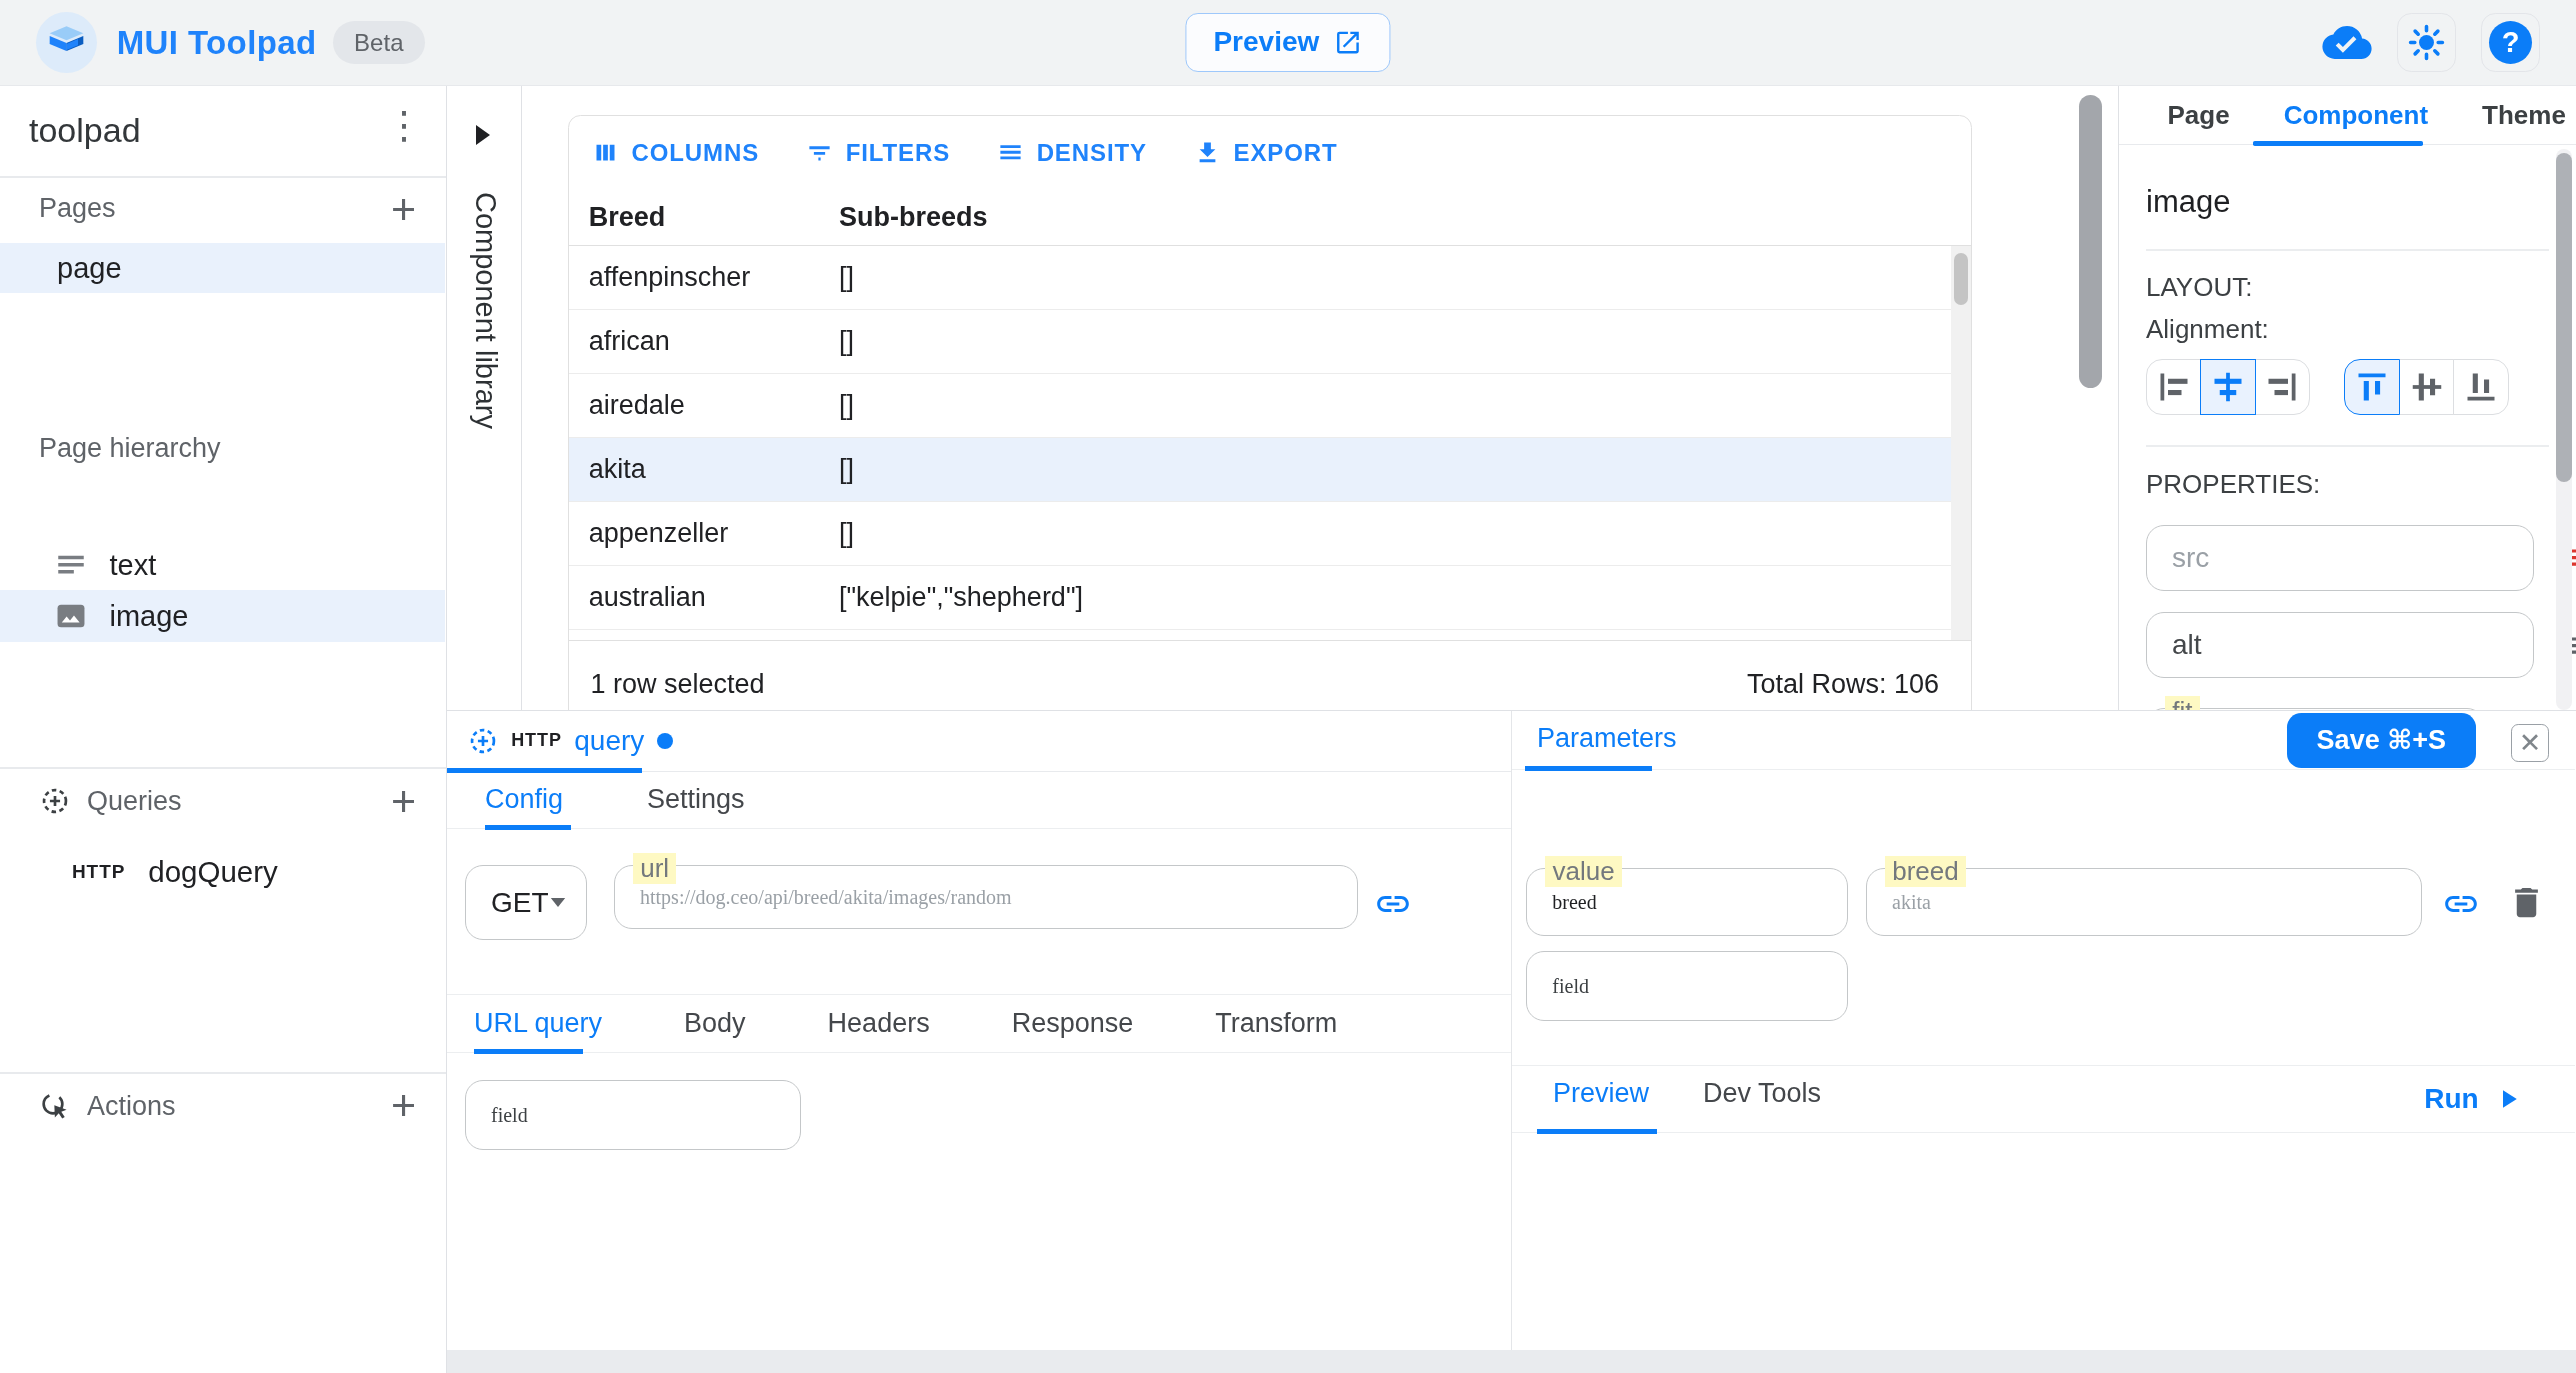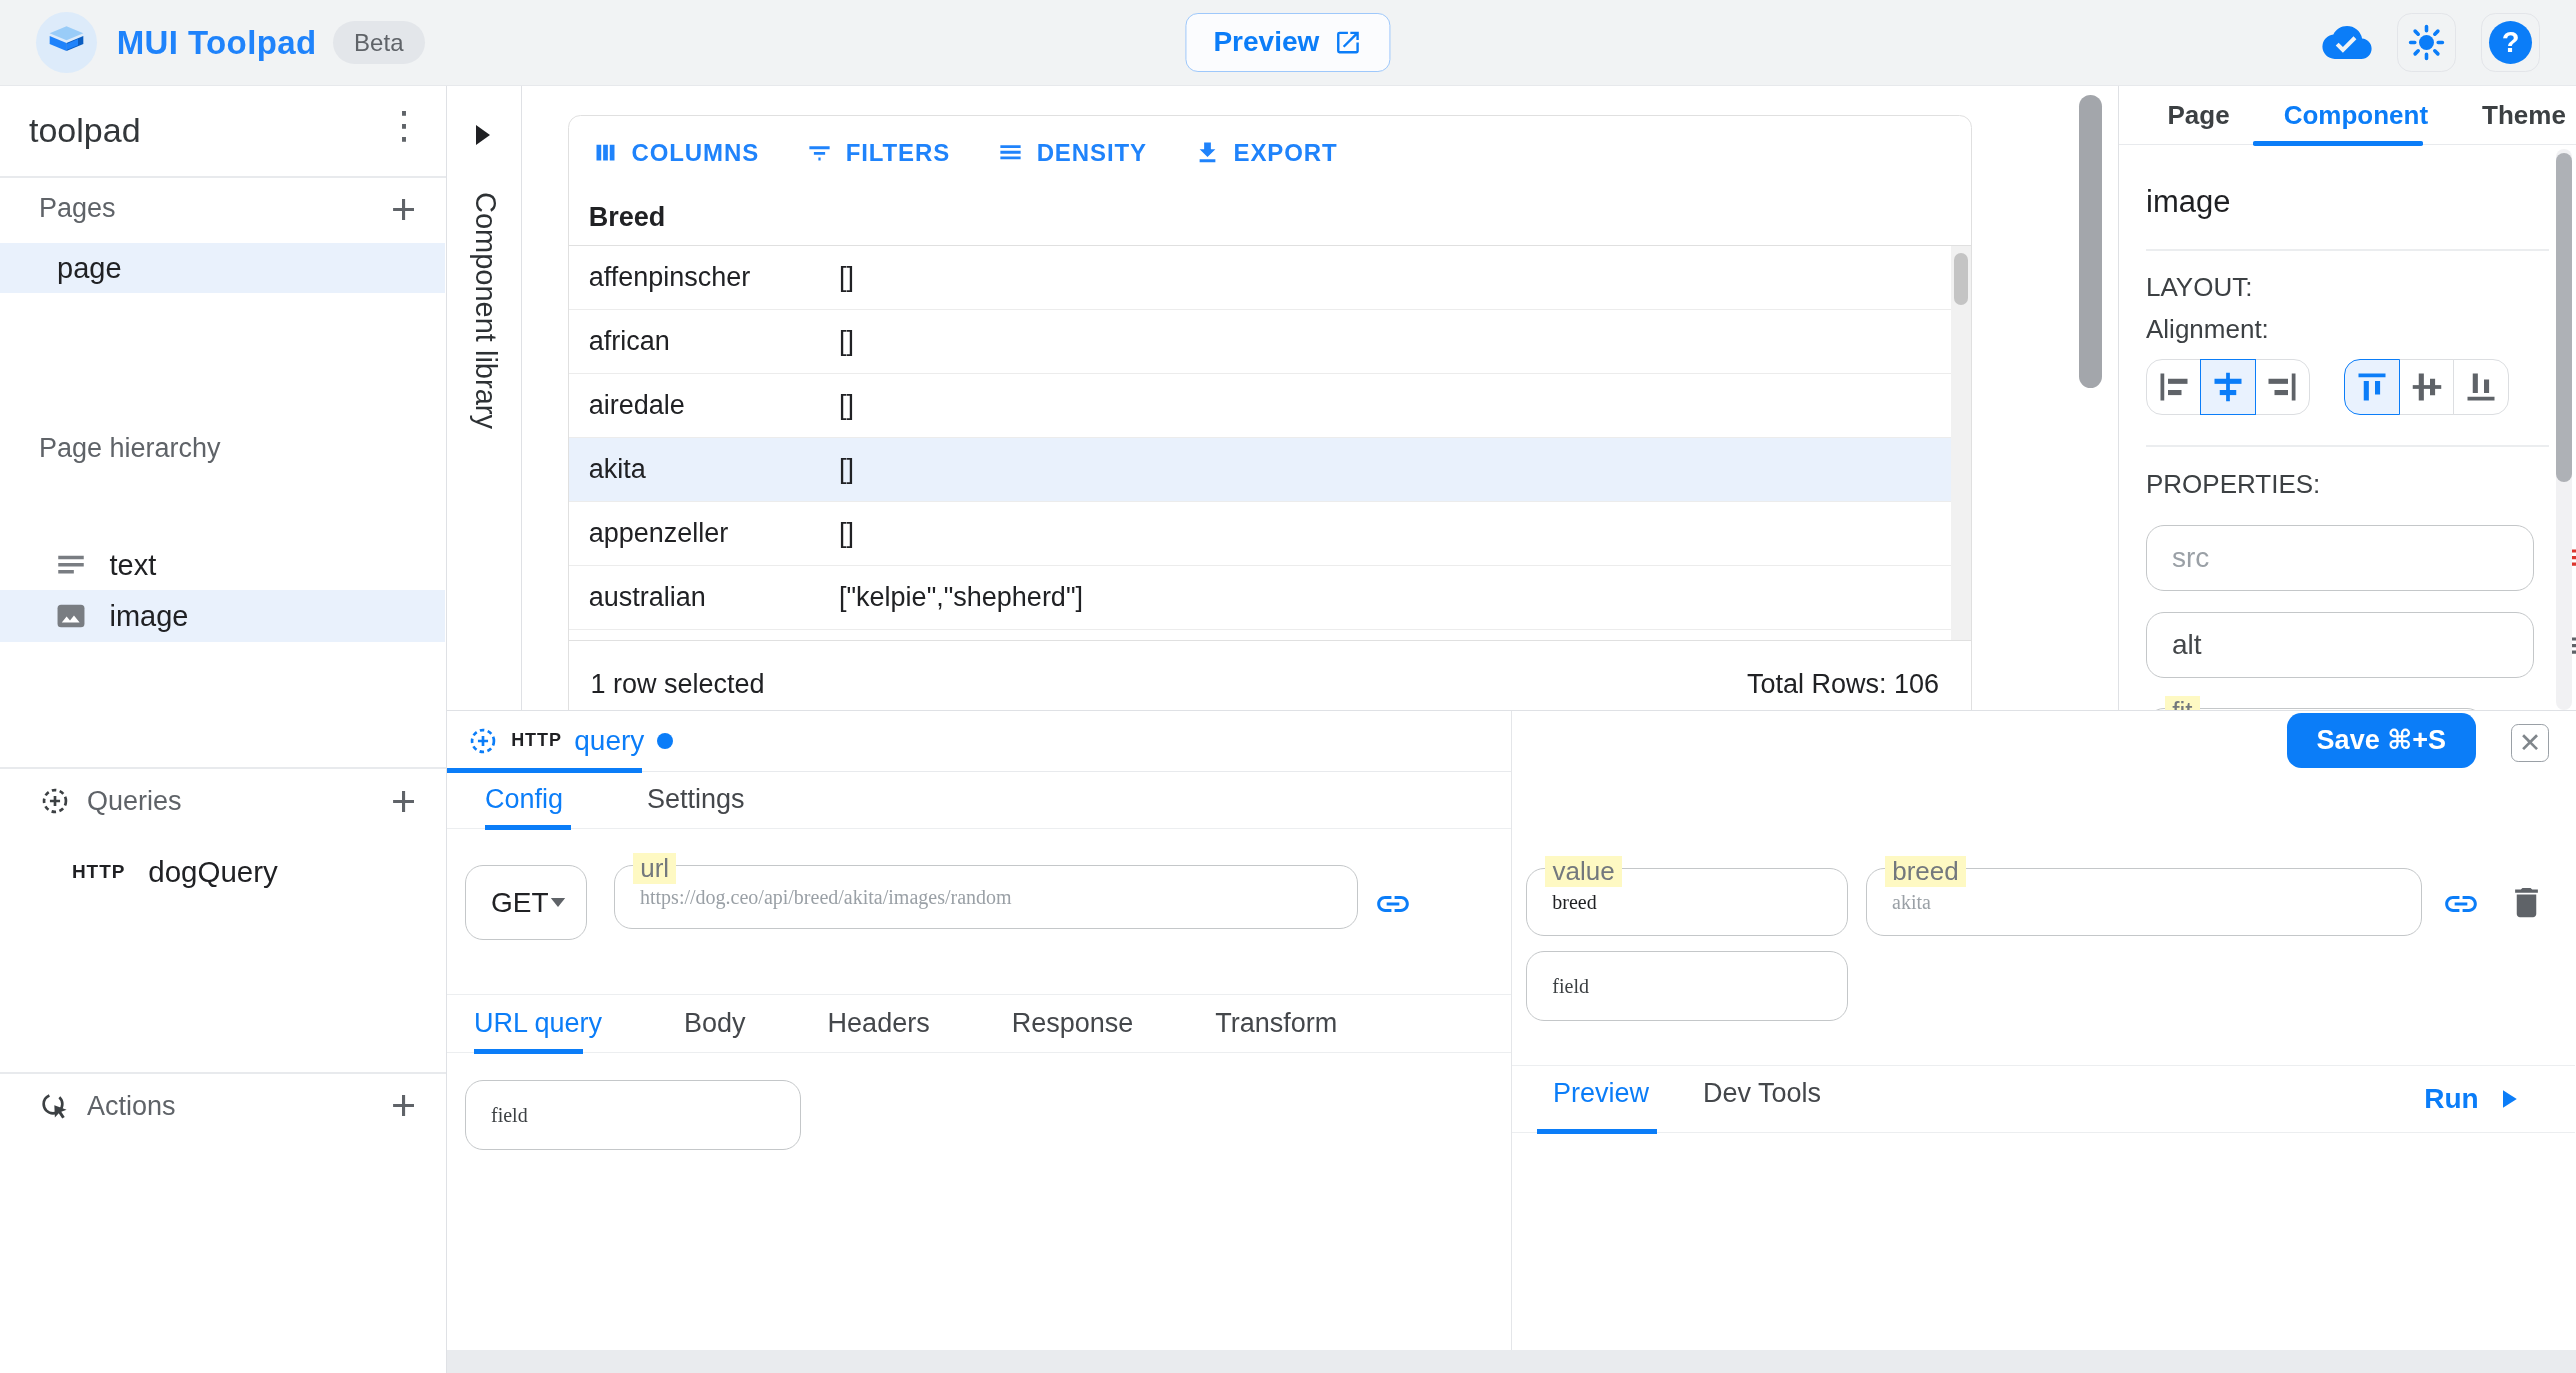--- a/index.html
+++ b/index.html
@@ -273,20 +273,21 @@
               <svg width="27" height="27" viewBox="0 0 24 24" fill="currentColor">
                 <path d="M19 9h-4V3H9v6H5l7 7 7-7zM5 18v2.6h14V18z"></path>
               </svg>
             </span>
           <span>EXPORT</span>
         </button>
       </div>
 
       <div class="dg-head">
         <div class="dg-col1">Breed</div>
+        <div class="dg-col2">Sub-breeds</div>
       </div>
 
       <div class="dg-rows">
         <div class="dg-row">
           <div class="dg-col1">affenpinscher</div>
           <div class="dg-col2">[]</div>
         </div>
         <div class="dg-row">
           <div class="dg-col1">african</div>
           <div class="dg-col2">[]</div>
@@ -468,20 +469,24 @@
         <span class="req-tab">Transform</span>
         <div class="req-ind"></div>
       </div>
 
       <div class="field" style="left:18px;top:369px;width:336px;height:70px">
         <input type="text" value="field" style="">
       </div>
     </div>
 
     <div class="b-right">
+      <div class="subtab-row" style="height:59px">
+        <div class="subtab active" style="left:25px">Parameters</div>
+        <div class="sub-ind" style="left:12.5px;width:127px"></div>
+      </div>
 
       <div class="field" style="left:14.3px;top:157px;width:322px;height:68px">
         <span class="float-label">value</span>
         <input type="text" style="color: rgb(31, 32, 35);" value="breed">
       </div>
       <div class="field" style="left:354px;top:157px;width:556px;height:68px">
         <span class="float-label">breed</span>
         <input type="text" placeholder="akita" style="">
       </div>
       <span class="icon-link blue abs" style="left:930px;top:174px">

